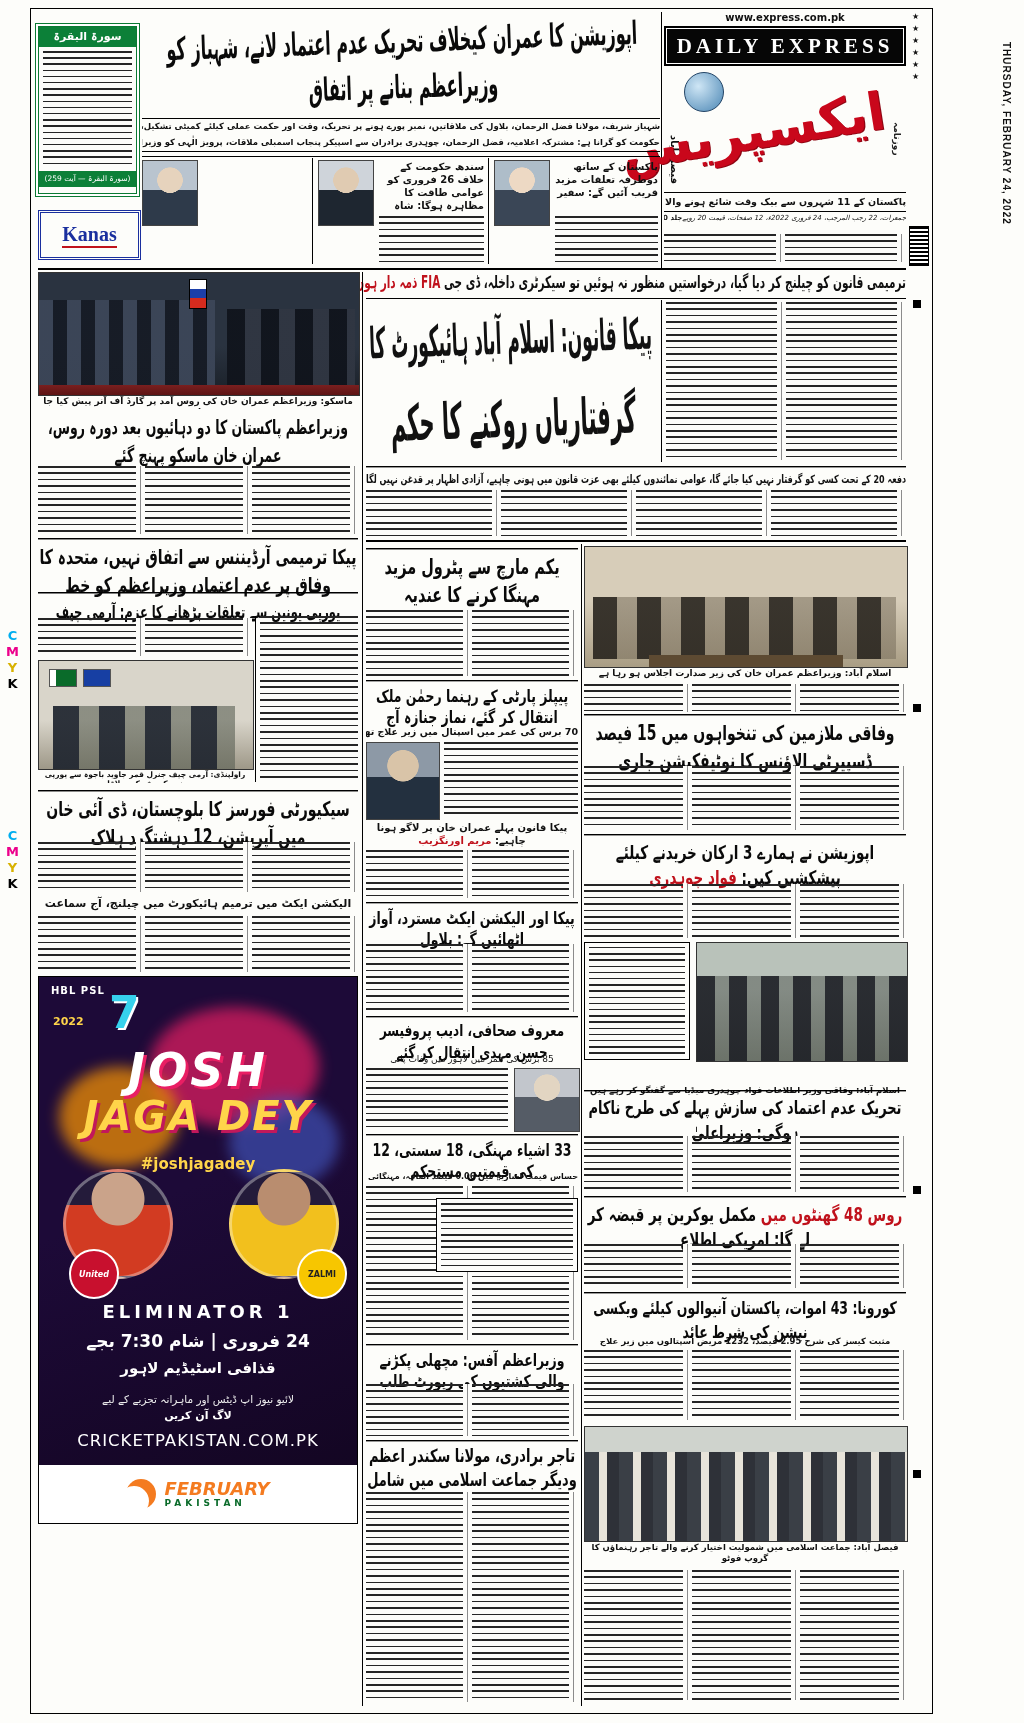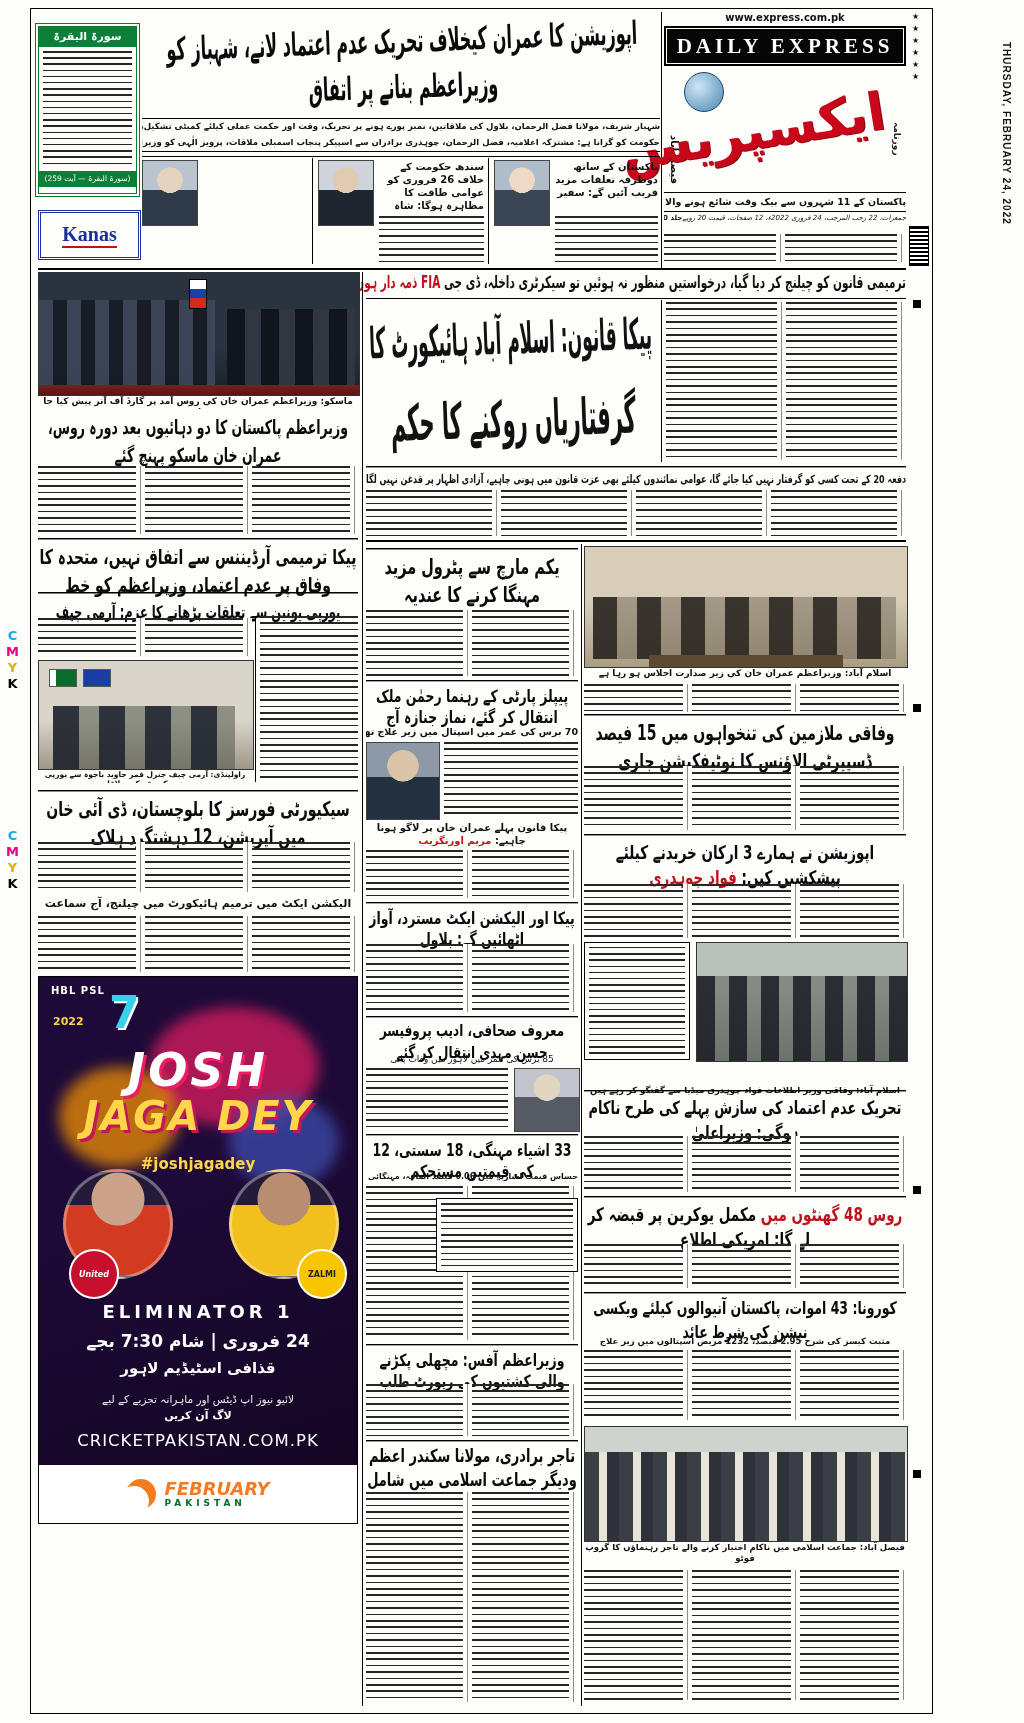--- a/index.html
+++ b/index.html
@@ -286,16 +286,16 @@
   </div>
   <div class="tb" style="left:584px;top:1244px;width:322px;height:44px;--cw:108px;"></div>
 
   <div class="hl urdu rule" style="left:584px;top:1292px;width:322px;height:40px;font-size:12.5px;line-height:1.35;transform:scale(1,1.4);transform-origin:top center;">کورونا: 43 اموات، پاکستان آنیوالوں کیلئے ویکسی نیشن کی شرط عائد</div>
   <div class="abs urdu nw" style="left:584px;top:1336px;width:322px;height:12px;font-size:8.5px;font-weight:bold;text-align:center;">مثبت کیسز کی شرح 2.95 فیصد، 1232 مریض اسپتالوں میں زیر علاج</div>
   <div class="tb" style="left:584px;top:1350px;width:322px;height:70px;--cw:108px;"></div>
 
   <div class="ph" style="left:584px;top:1426px;width:322px;height:114px;background:linear-gradient(180deg,#cfd3cd 0 35%,#98958c 100%);">
     <div class="abs" style="left:0;bottom:0;width:100%;height:78%;background:repeating-linear-gradient(90deg,#3a3f46 0 14px,#e8e4da 14px 22px,#2e3138 22px 34px);"></div>
   </div>
-  <div class="cap" style="left:584px;top:1542px;width:322px;height:24px;font-size:8.5px;">فیصل آباد: جماعت اسلامی میں ناکام اختیار کرنے والے تاجر رہنماؤں کا گروپ فوٹو</div>
+  <div class="cap" style="left:584px;top:1542px;width:322px;height:24px;font-size:8.5px;">فیصل آباد: جماعت اسلامی میں شمولیت اختیار کرنے والے تاجر رہنماؤں کا گروپ فوٹو</div>
   <div class="tb" style="left:584px;top:1570px;width:322px;height:130px;--cw:108px;"></div>
 
 </div>
 
 </body></html>

